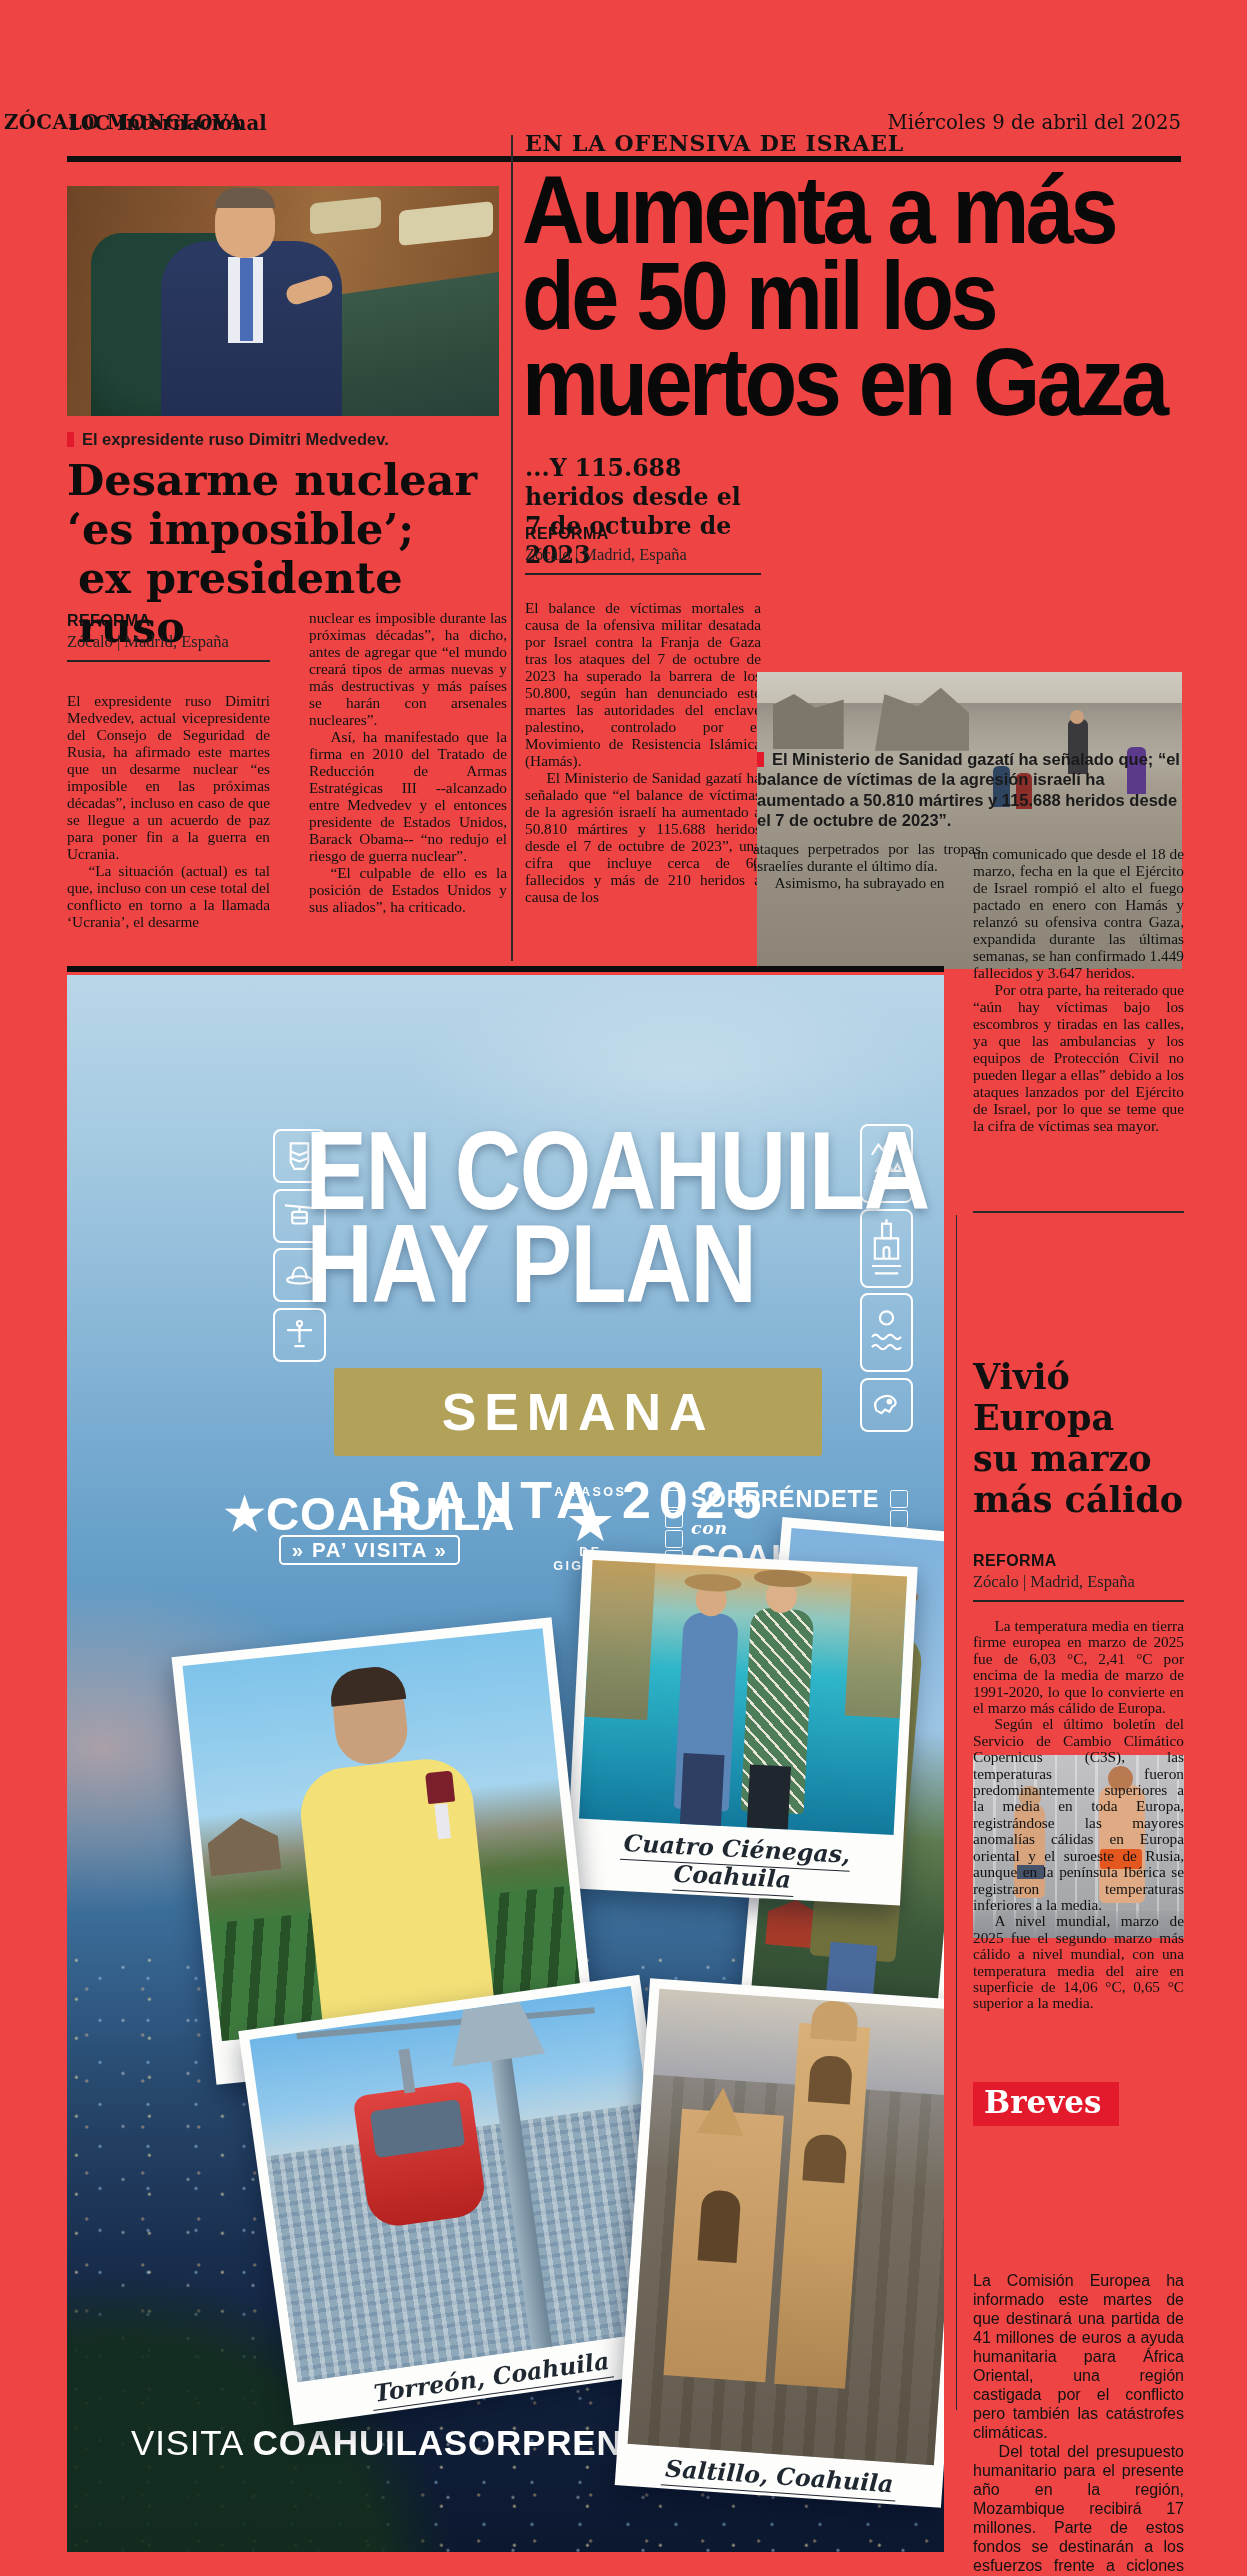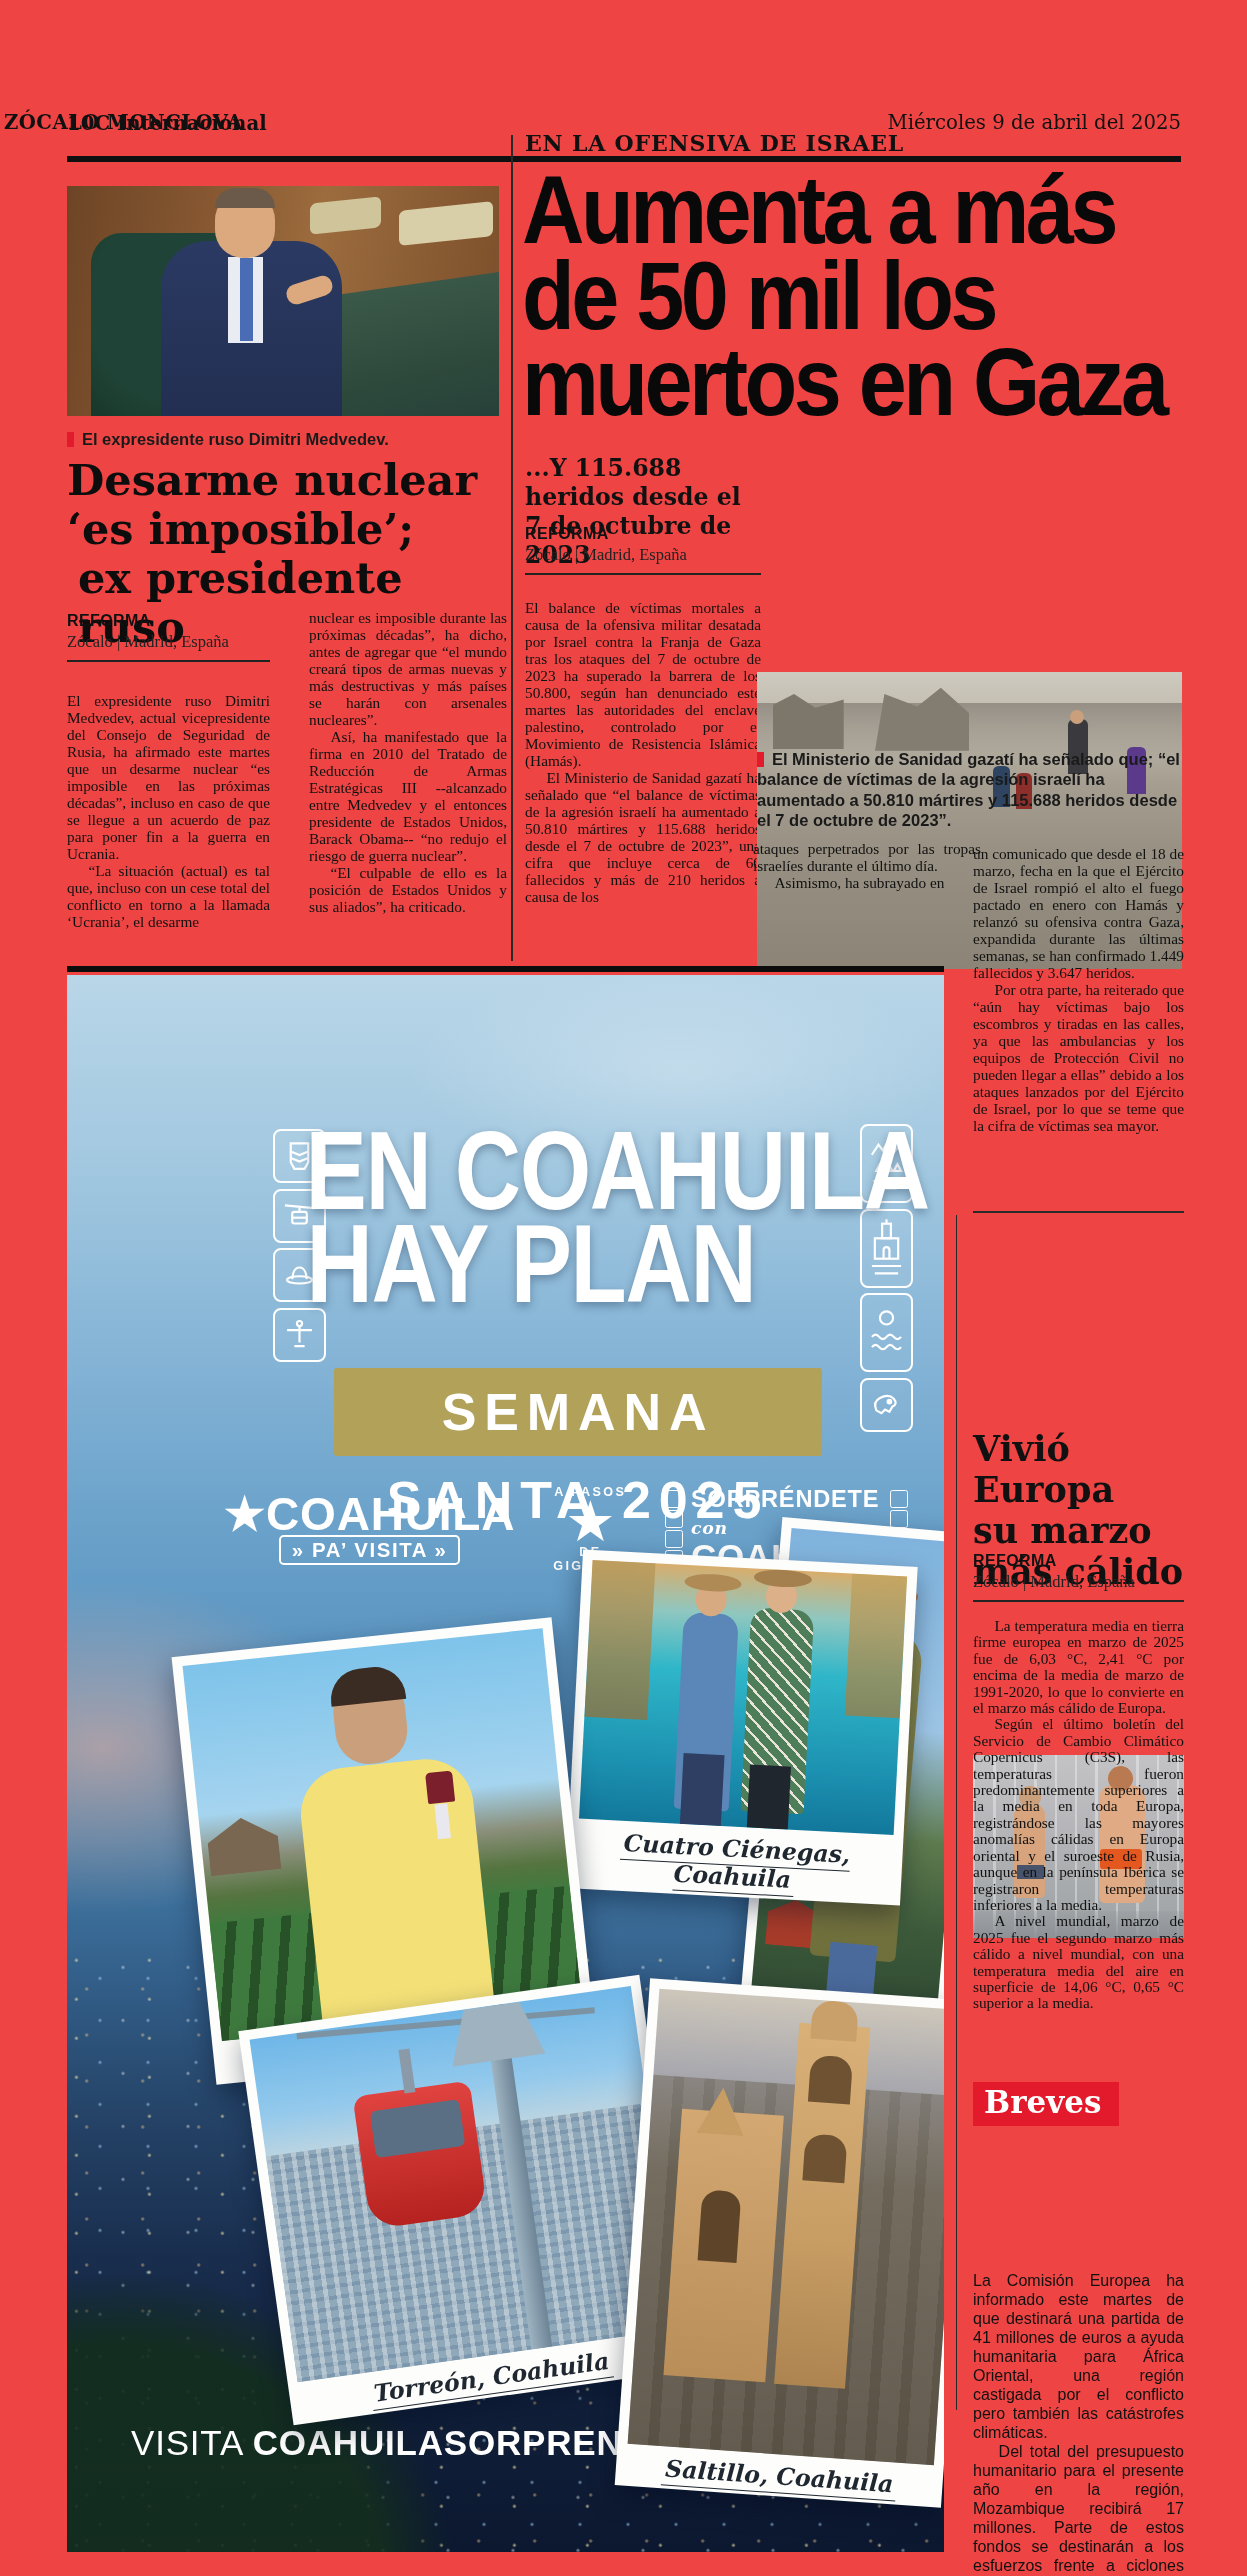--- a/index.html
+++ b/index.html
@@ -191,21 +191,21 @@
   <div class="abs scene fnt" style="left:973px;top:1228px;width:211px;height:183px;">
     <div class="sc" style="left:0;top:0;width:211px;height:183px;background:repeating-linear-gradient(90deg,rgba(255,255,255,.35) 0 2.4px,transparent 2.4px 20.4px);"></div>
     <div class="sc" style="left:41px;top:49px;width:31px;height:94px;background:#d8a47d;border-radius:11px 11px 4.7px 4.7px;"></div>
     <div class="sc" style="left:46px;top:31px;width:22px;height:22px;background:#caa07c;border-radius:50%;"></div>
     <div class="sc" style="left:44px;top:110px;width:27px;height:14px;background:#47526b;"></div>
     <div class="sc" style="left:126px;top:30px;width:46px;height:118px;background:#e0ab84;border-radius:14px 14px 6.3px 6.3px;"></div>
     <div class="sc" style="left:135px;top:11px;width:25px;height:25px;background:#b97a52;border-radius:50%;"></div>
     <div class="sc" style="left:127px;top:94px;width:42px;height:20.4px;background:#e4571f;border-radius:3.1px;"></div>
     <div class="sc" style="left:0;bottom:0;width:211px;height:27px;background:linear-gradient(180deg,rgba(140,144,148,.2),#8e9296);"></div>
   </div>
-  <div class="abs eu-headline" style="left:973px;top:1428px;width:212px;">
+  <div class="abs eu-headline" style="left:973px;top:1356px;width:212px;">
     <div>Vivió Europa</div>
     <div>su marzo</div>
     <div>más cálido</div>
   </div>
   <div class="abs" style="left:973px;top:1552px;width:211px;">
     <div class="byline">REFORMA</div>
     <div class="dateline">Zócalo | Madrid, España</div>
     <div class="bylinerule"></div>
   </div>
   <div class="abs body-col" style="left:973px;top:1618px;width:211px;font-size:15.3px;line-height:16.4px;">

